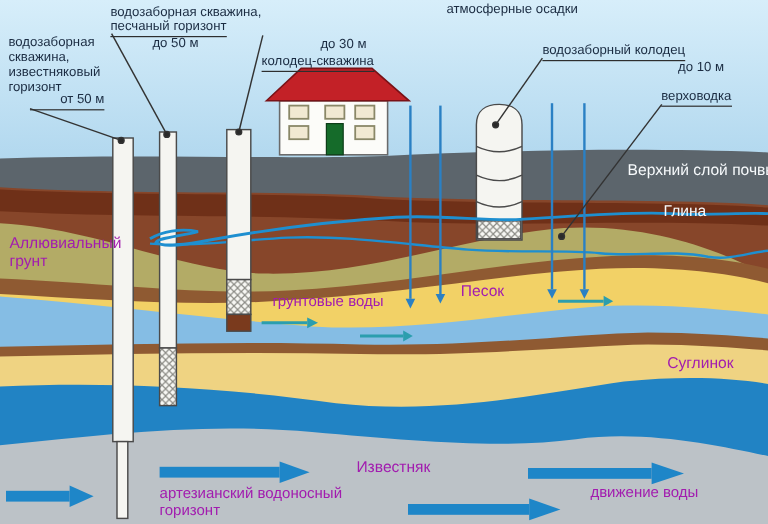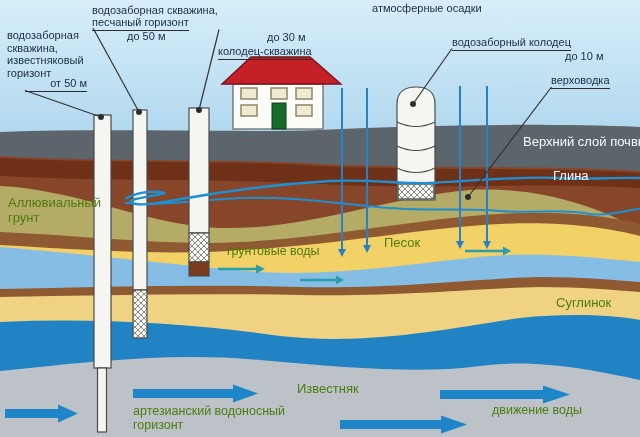--- a/index.html
+++ b/index.html
@@ -2,21 +2,21 @@
 <html><head>
 <meta charset="utf-8">
 <style>
   html,body{margin:0;padding:0;background:#e8e8e8;}
   #stage{
     position:relative;width:640px;height:437px;overflow:hidden;
     font-family:"Liberation Sans","DejaVu Sans",sans-serif;
     background:#cfeaf8;
   }
   #stage svg{position:absolute;left:0;top:0;}
-  .lbl{position:absolute;color:#4d7c0f;white-space:nowrap;}
+  .lbl{position:absolute;color:#a21caf;white-space:nowrap;}
   .callout{font-size:11px;line-height:12.5px;color:#1b2c42;}
   .layerlbl{font-size:13px;}
   .white{color:#f7fafc;}
   .u{border-bottom:1.6px solid #2e2e2e;padding-bottom:1px;display:inline-block;}
   .blk span{display:block;}
 </style>
 </head>
 <body>
 
 <div id="stage">

